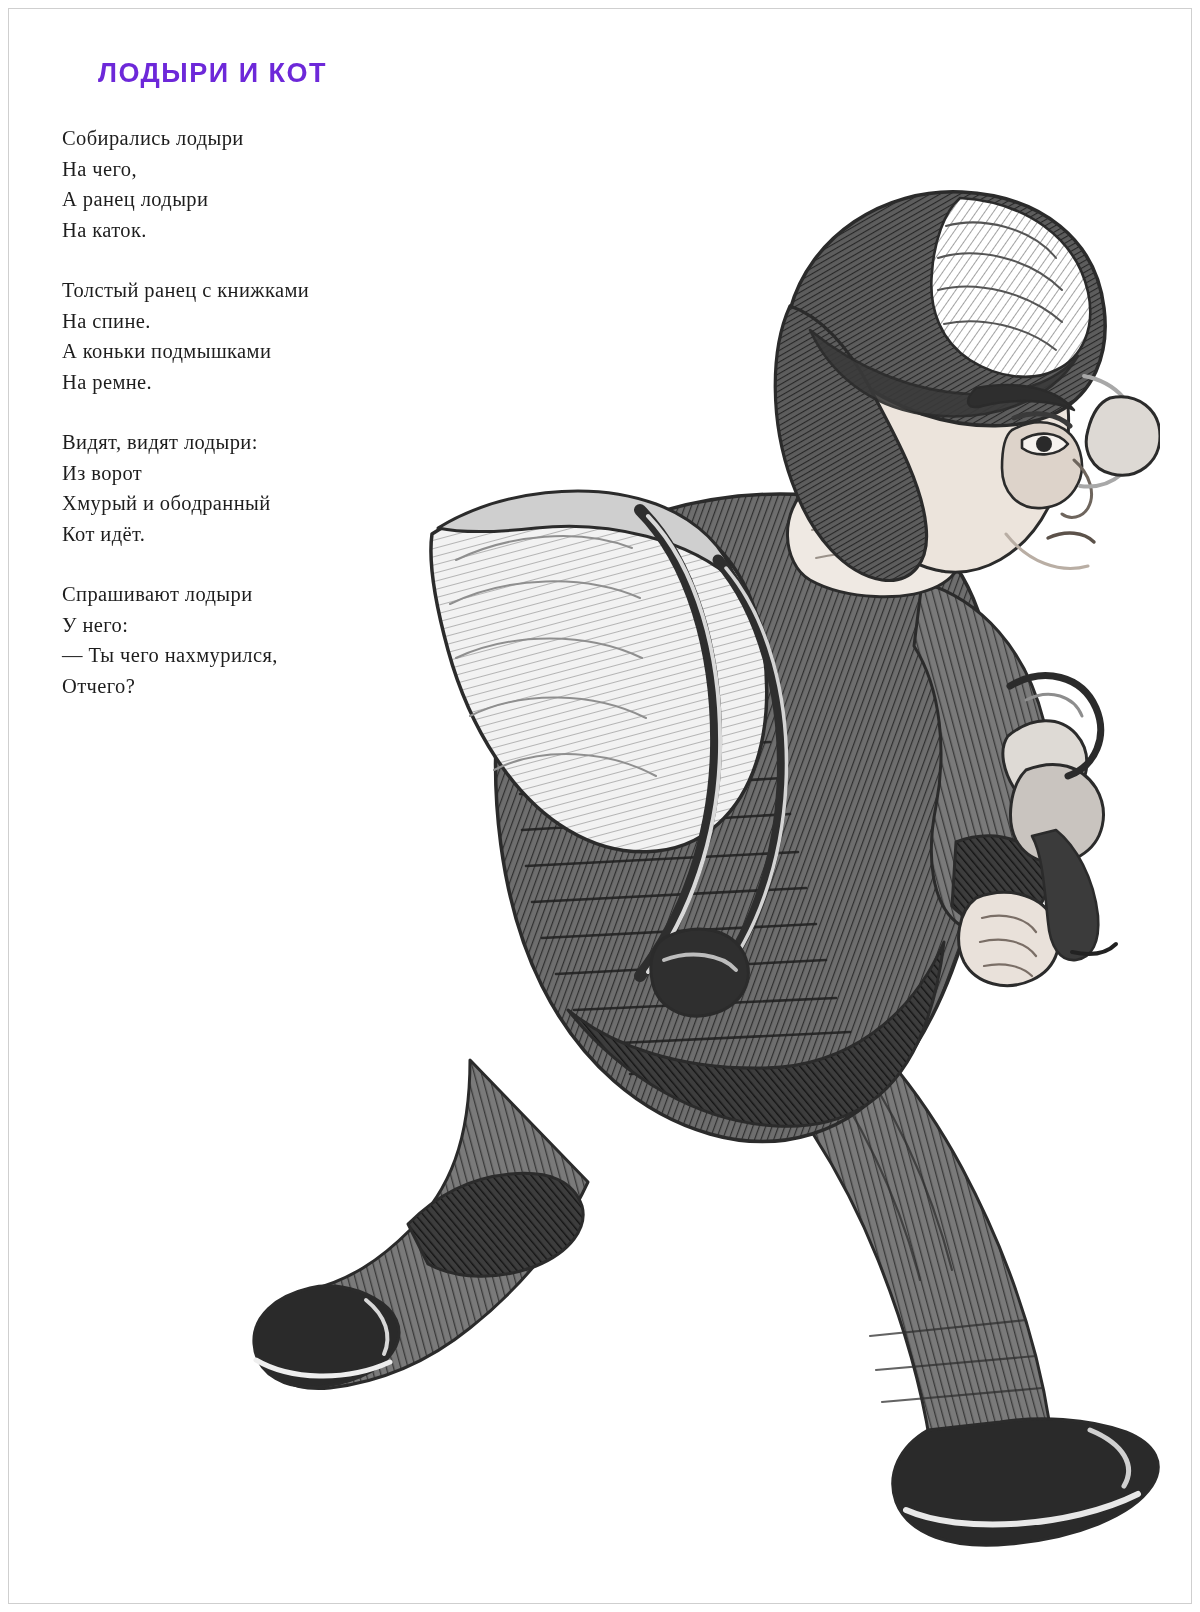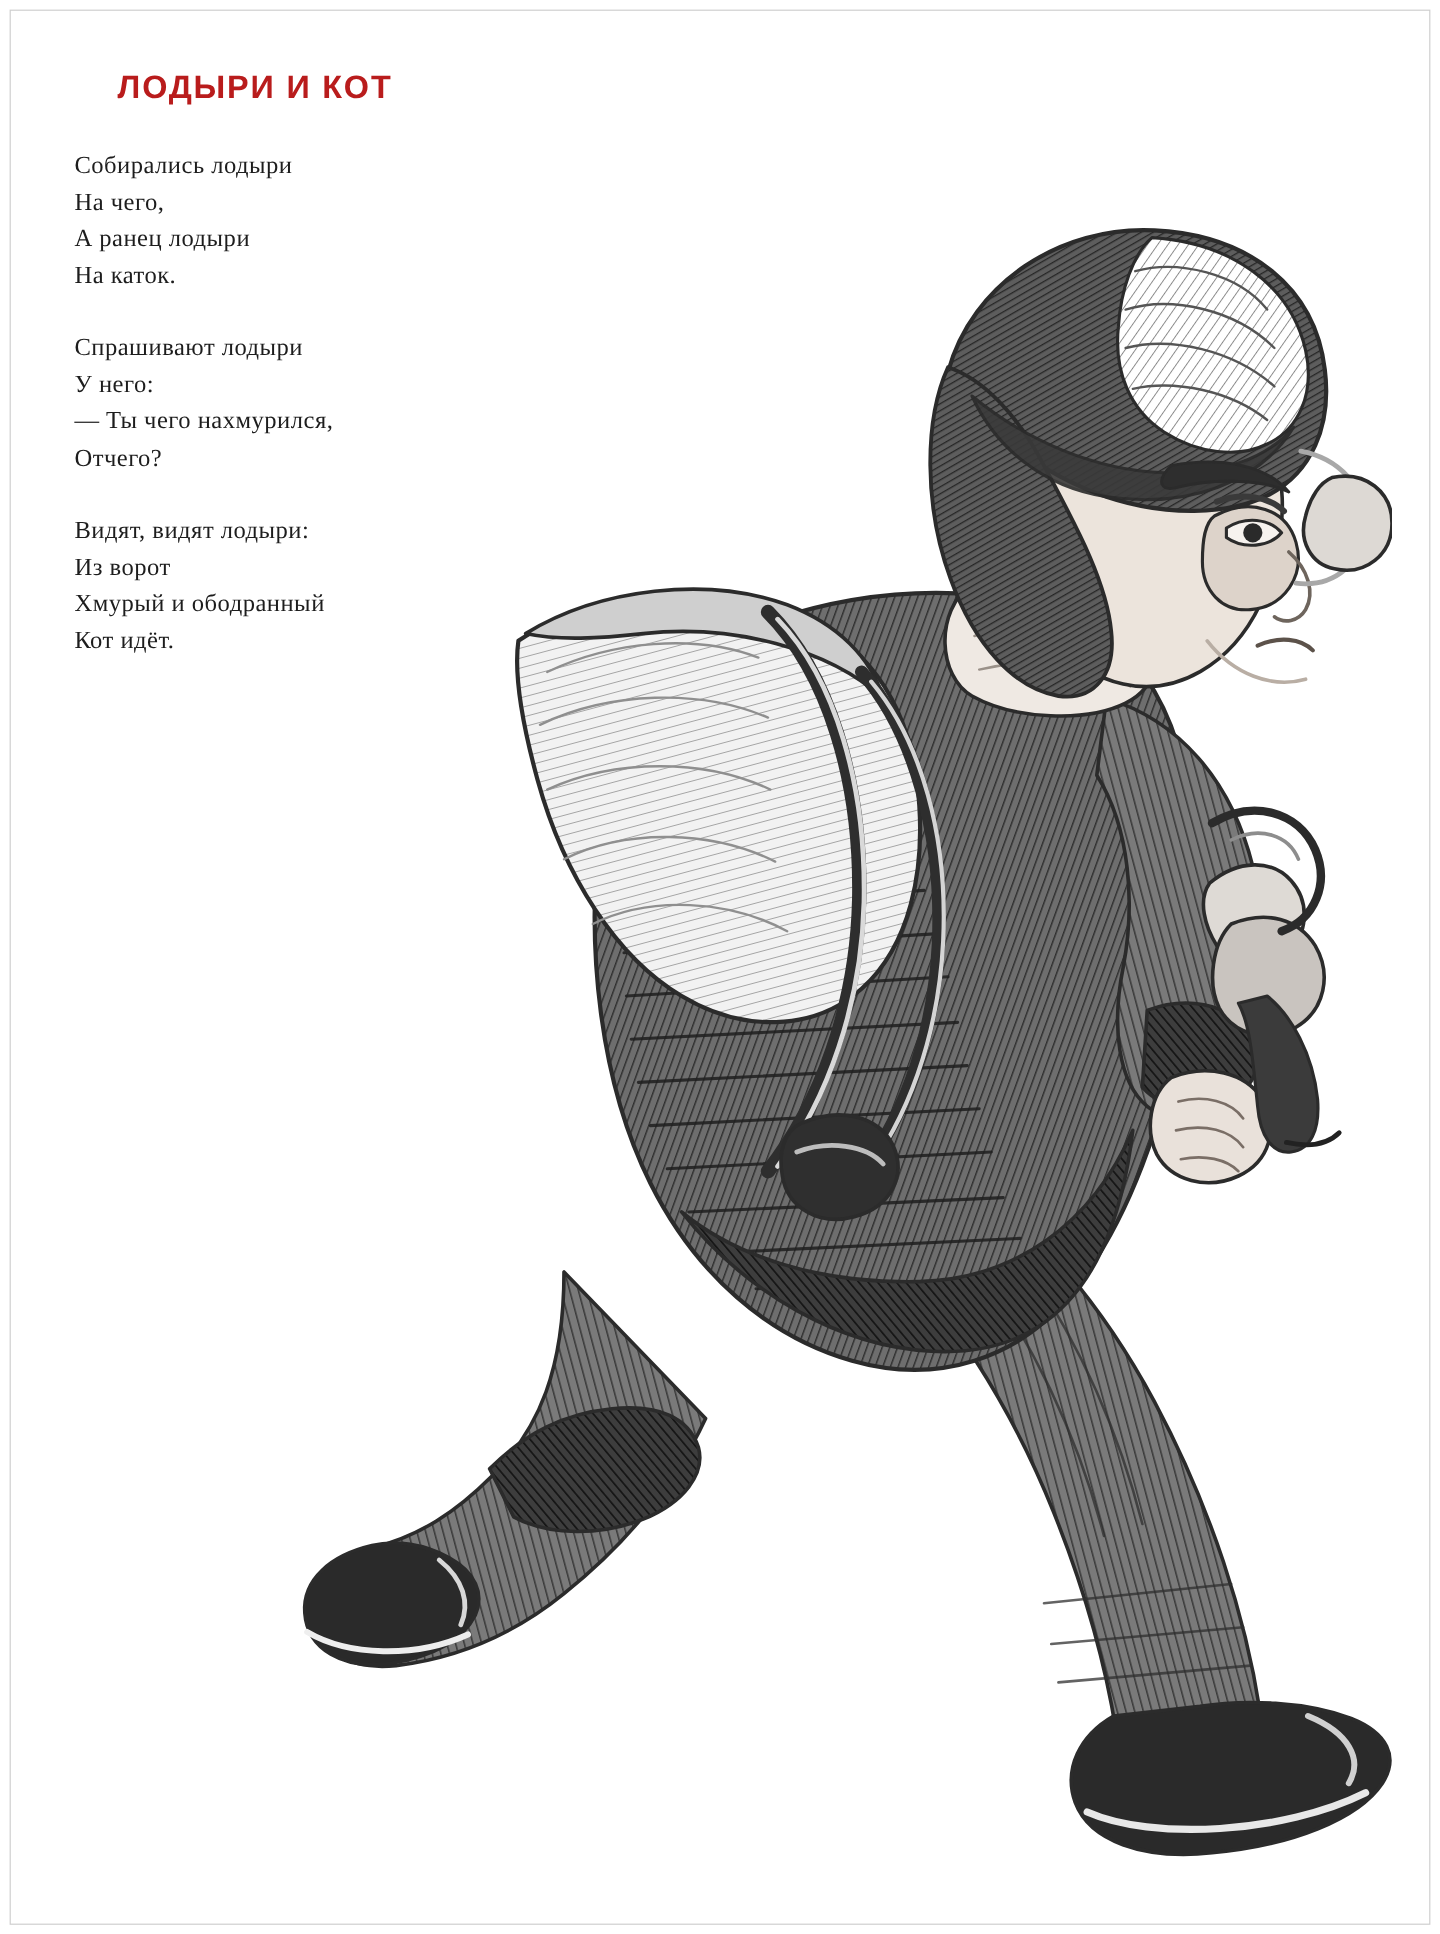--- a/index.html
+++ b/index.html
@@ -33,21 +33,21 @@
     left: 62px;
     top: 58px;
     width: 430px;
   }
 
   .poem-title {
     font-family: "Liberation Sans", sans-serif;
     font-weight: bold;
     font-size: 27px;
     letter-spacing: 1.5px;
-    color: #b91c1c;
+    color: #6d28d9;
     margin: 0 0 34px 36px;
     white-space: nowrap;
   }
 
   .stanza {
     margin: 0 0 30px 0;
     font-size: 20.5px;
     line-height: 30.5px;
     color: #1d1d1d;
     letter-spacing: 0.4px;
@@ -82,33 +82,39 @@
 
     <h1 class="poem-title">ЛОДЫРИ И КОТ</h1>
 
     <p class="stanza">
       <span class="line">Собирались лодыри</span><br>
       <span class="line">На чего,</span><br>
       <span class="line">А ранец лодыри</span><br>
       <span class="line">На каток.</span>
     </p>
 
+    <p class="stanza">
+      <span class="line">Толстый ранец с книжками</span><br>
+      <span class="line">На спине.</span><br>
+      <span class="line">А коньки подмышками</span><br>
+      <span class="line">На ремне.</span>
+    </p>
+
+    <p class="stanza">
+      <span class="line">Видят, видят лодыри:</span><br>
+      <span class="line">Из ворот</span><br>
+      <span class="line">Хмурый и ободранный</span><br>
+      <span class="line">Кот идёт.</span>
+    </p>
 
     <p class="stanza">
       <span class="line">Спрашивают лодыри</span><br>
       <span class="line">У него:</span><br>
       <span class="line">— Ты чего нахмурился,</span><br>
       <span class="line">Отчего?</span>
-    </p>
-
-    <p class="stanza">
-      <span class="line">Видят, видят лодыри:</span><br>
-      <span class="line">Из ворот</span><br>
-      <span class="line">Хмурый и ободранный</span><br>
-      <span class="line">Кот идёт.</span>
     </p>
 
   </div>
 
   <div class="illustration">
     <svg viewBox="0 0 990 1420" xmlns="http://www.w3.org/2000/svg" aria-hidden="true">
       <defs>
         <pattern id="hatch" width="6" height="6" patternUnits="userSpaceOnUse" patternTransform="rotate(20)">
           <rect width="6" height="6" fill="#6e6e6e"></rect>
           <line x1="0" y1="0" x2="0" y2="6" stroke="#2f2f2f" stroke-width="2.4"></line>

